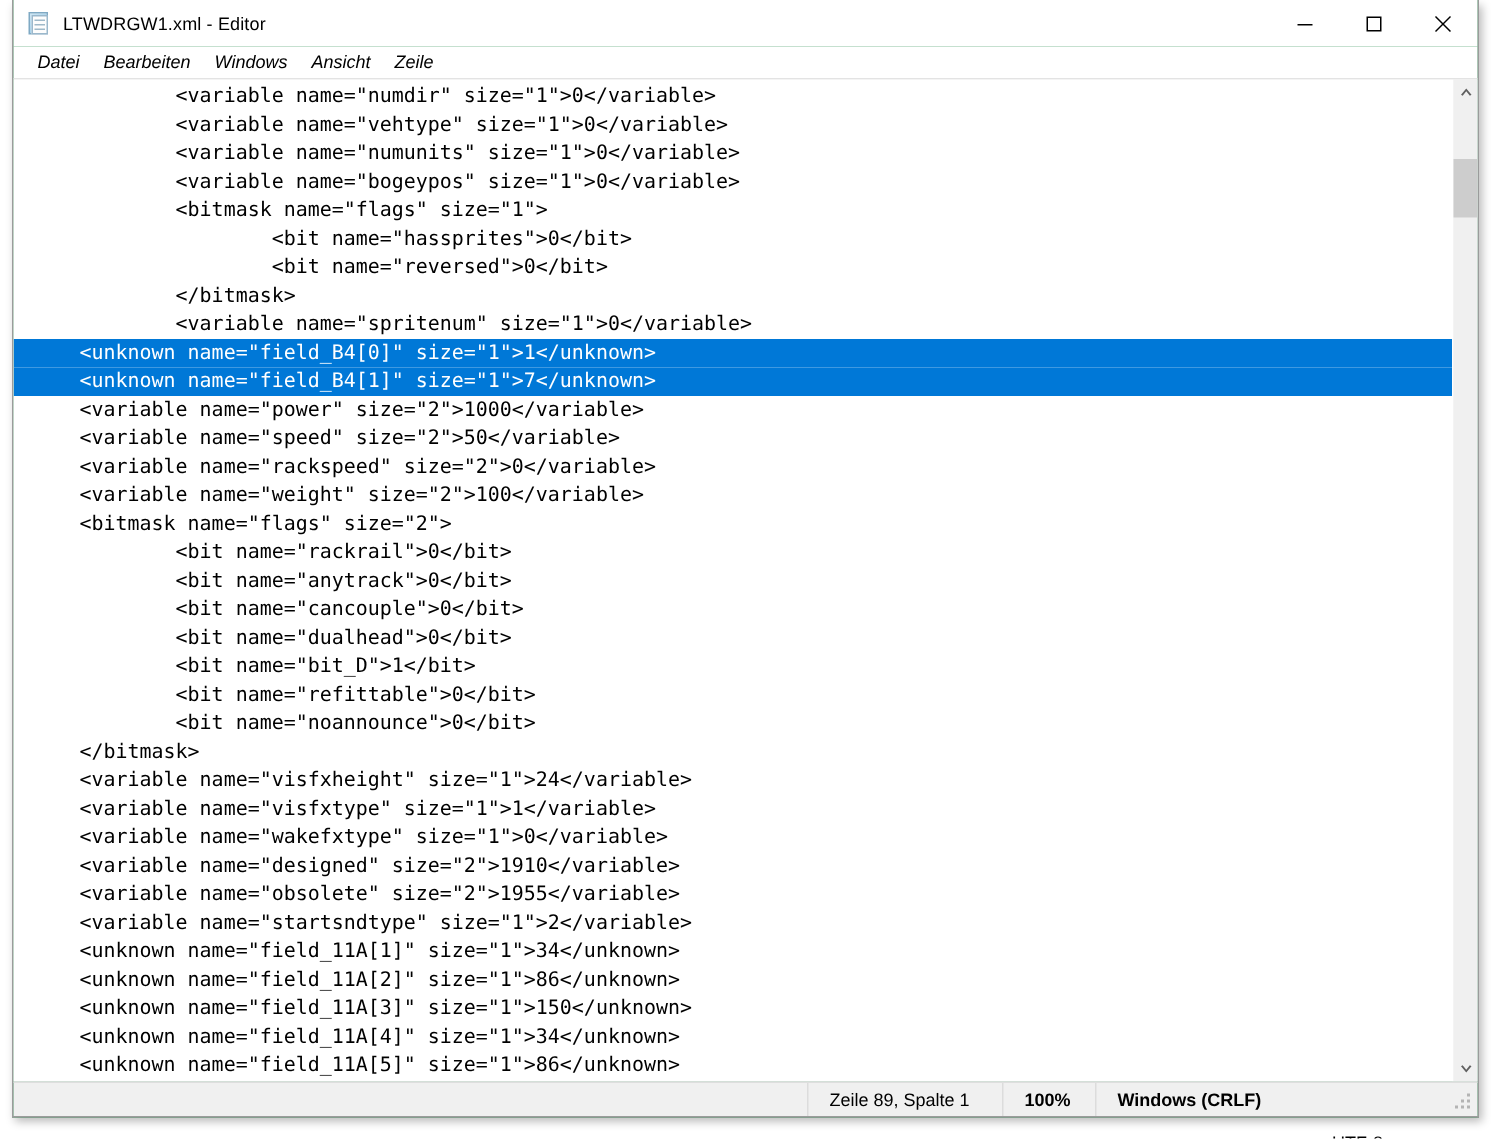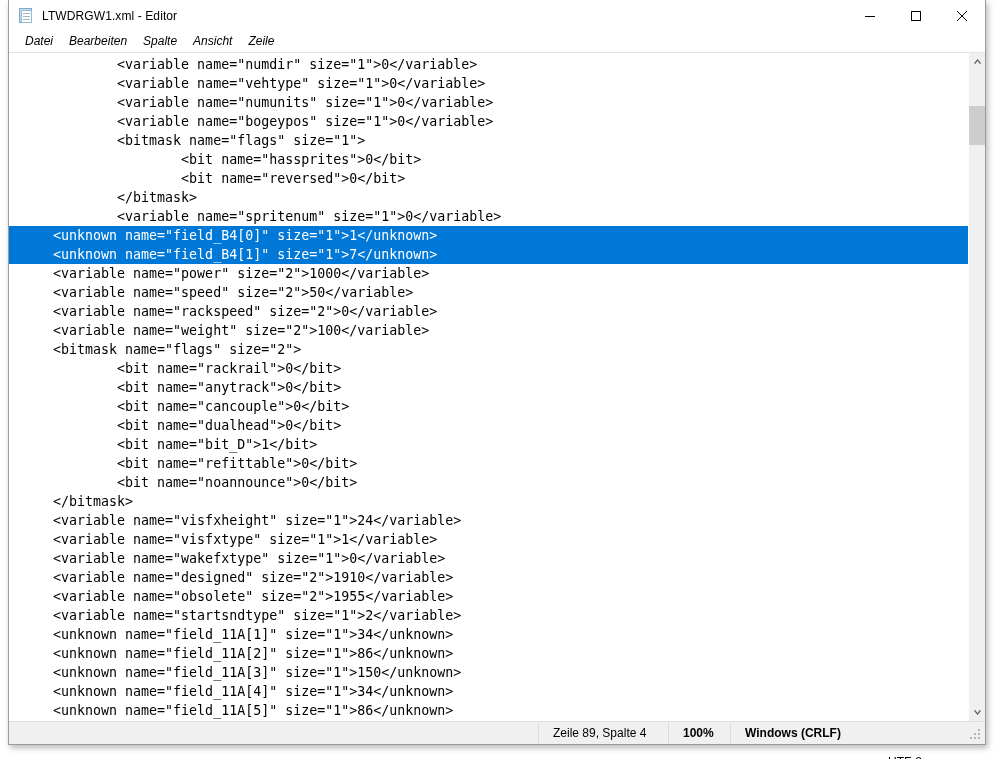--- a/index.html
+++ b/index.html
@@ -264,21 +264,21 @@
             <line x1="1" y1="1" x2="11" y2="11" stroke="#000" stroke-width="1"></line>
             <line x1="11" y1="1" x2="1" y2="11" stroke="#000" stroke-width="1"></line>
           </svg>
         </div>
       </div>
     </div>
 
     <div class="menubar">
       <span class="menu-item">Datei</span>
       <span class="menu-item">Bearbeiten</span>
-      <span class="menu-item">Spalte</span>
+      <span class="menu-item">Windows</span>
       <span class="menu-item">Ansicht</span>
       <span class="menu-item">Zeile</span>
     </div>
 
     <div class="editor-wrap">
       <div class="textarea" id="textarea">
           <div class="code-line">            &lt;variable name="numdir" size="1"&gt;0&lt;/variable&gt;</div>
           <div class="code-line">            &lt;variable name="vehtype" size="1"&gt;0&lt;/variable&gt;</div>
           <div class="code-line">            &lt;variable name="numunits" size="1"&gt;0&lt;/variable&gt;</div>
           <div class="code-line">            &lt;variable name="bogeypos" size="1"&gt;0&lt;/variable&gt;</div>
@@ -327,21 +327,21 @@
         <div class="vs-arrow">
           <svg width="9" height="7" viewBox="0 0 9 7" aria-hidden="true">
             <path d="M4.5 6 L1 1.8 L2.1 1.1 L4.5 4.1 L6.9 1.1 L8 1.8 Z" fill="#606060"></path>
           </svg>
         </div>
       </div>
     </div>
 
     <div class="statusbar">
       <div class="sb-spacer"></div>
-      <div class="sb-cell sb-pos">Zeile 89, Spalte 4</div>
+      <div class="sb-cell sb-pos">Zeile 89, Spalte 1</div>
       <div class="sb-cell sb-zoom">100%</div>
       <div class="sb-cell sb-eol">Windows (CRLF)</div>
       <div class="sb-cell sb-enc">UTF-8</div>
       <div class="sb-grip">
         <i style="left:8px;top:8px;"></i>
         <i style="left:4px;top:8px;"></i>
         <i style="left:8px;top:4px;"></i>
         <i style="left:0px;top:8px;"></i>
         <i style="left:4px;top:4px;"></i>
         <i style="left:8px;top:0px;"></i>

